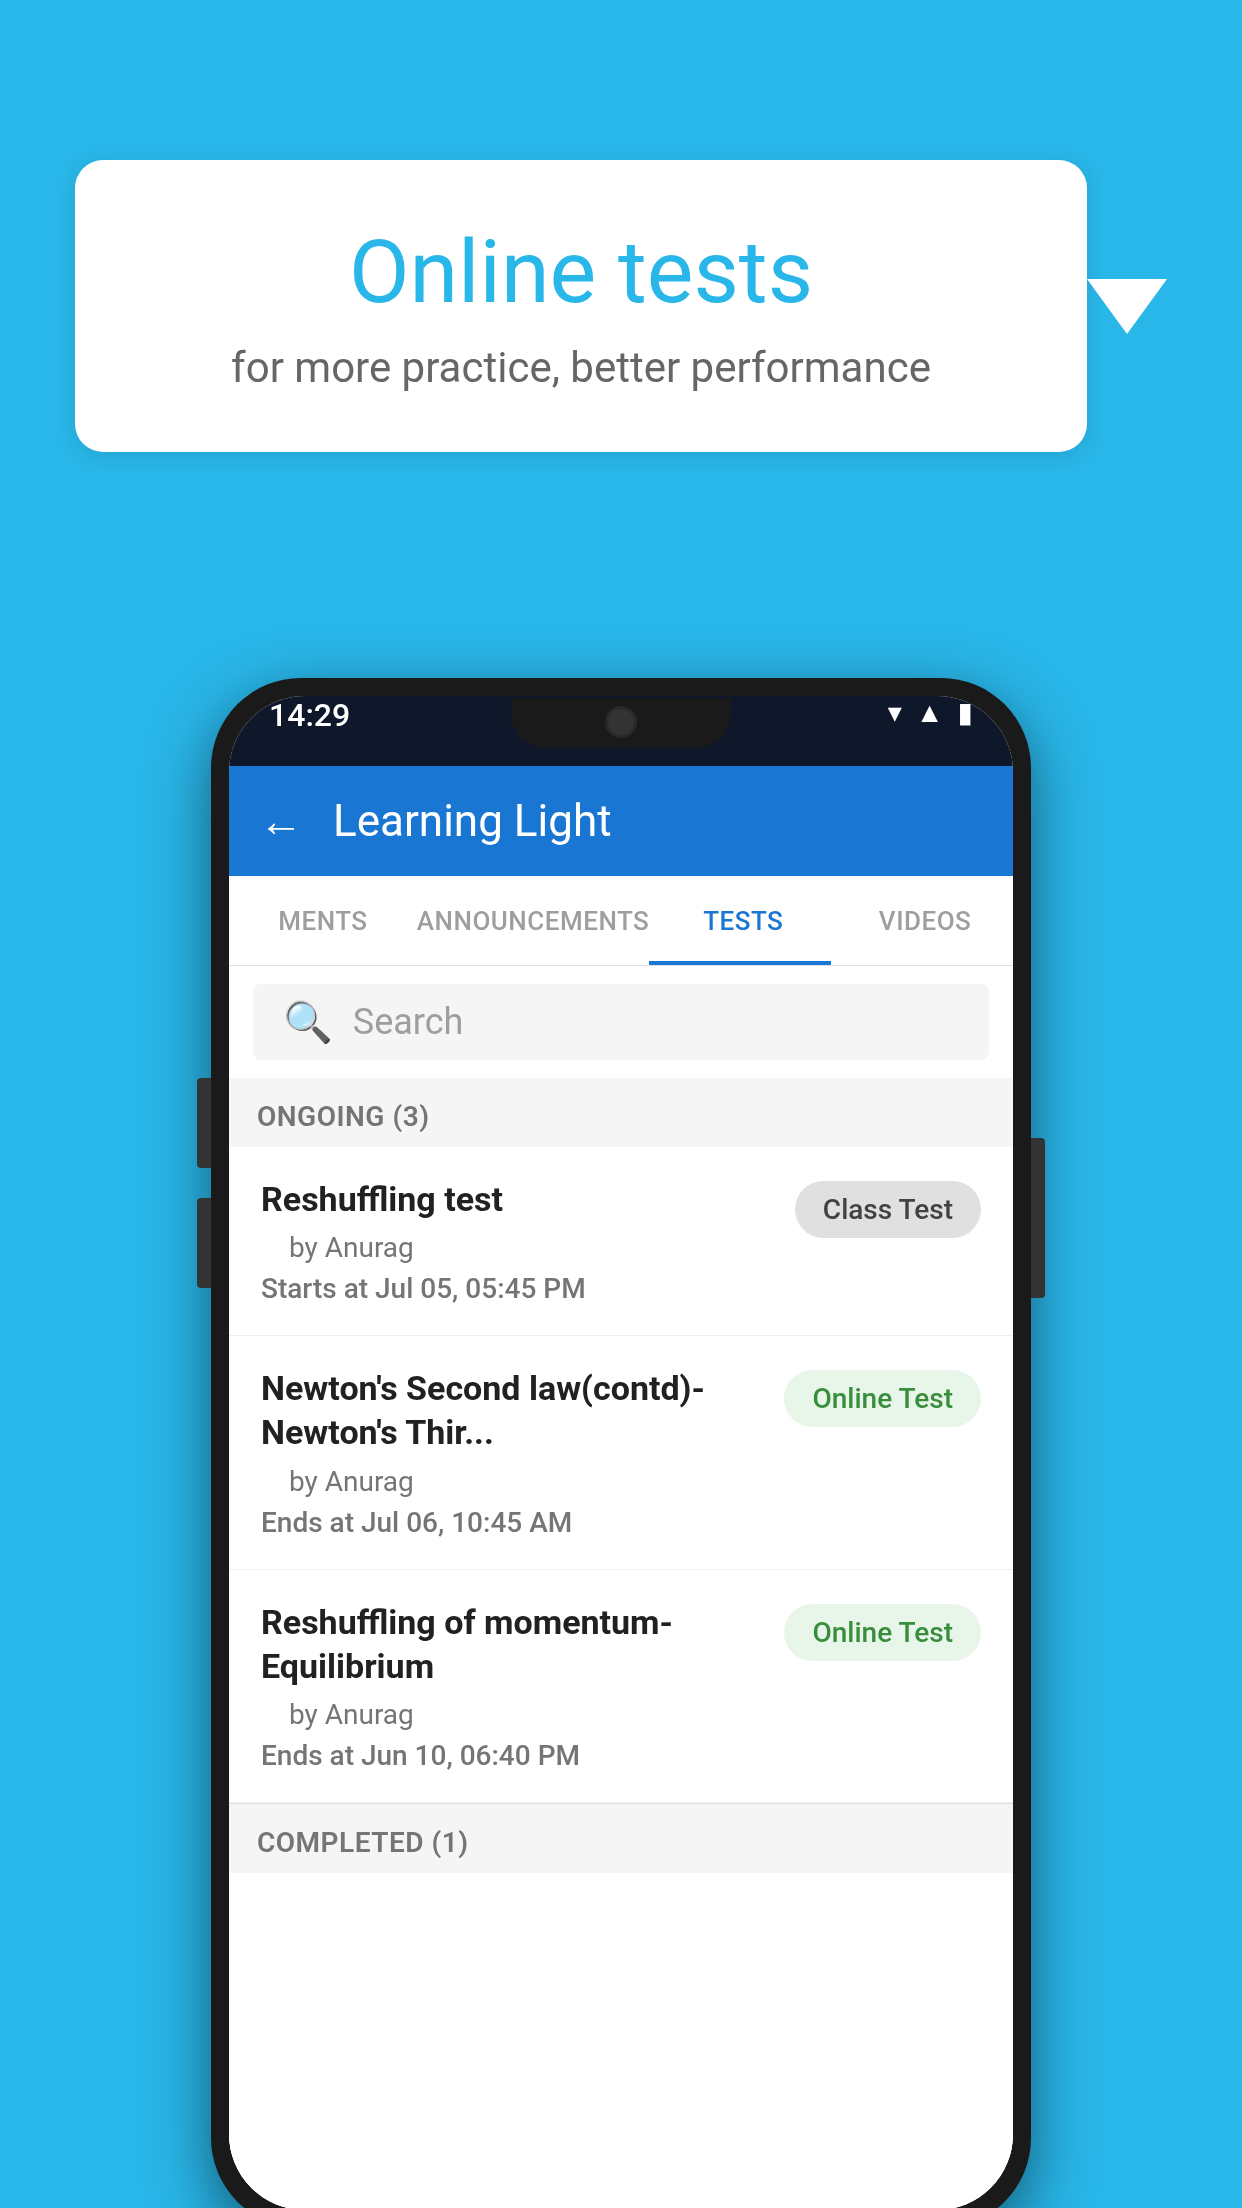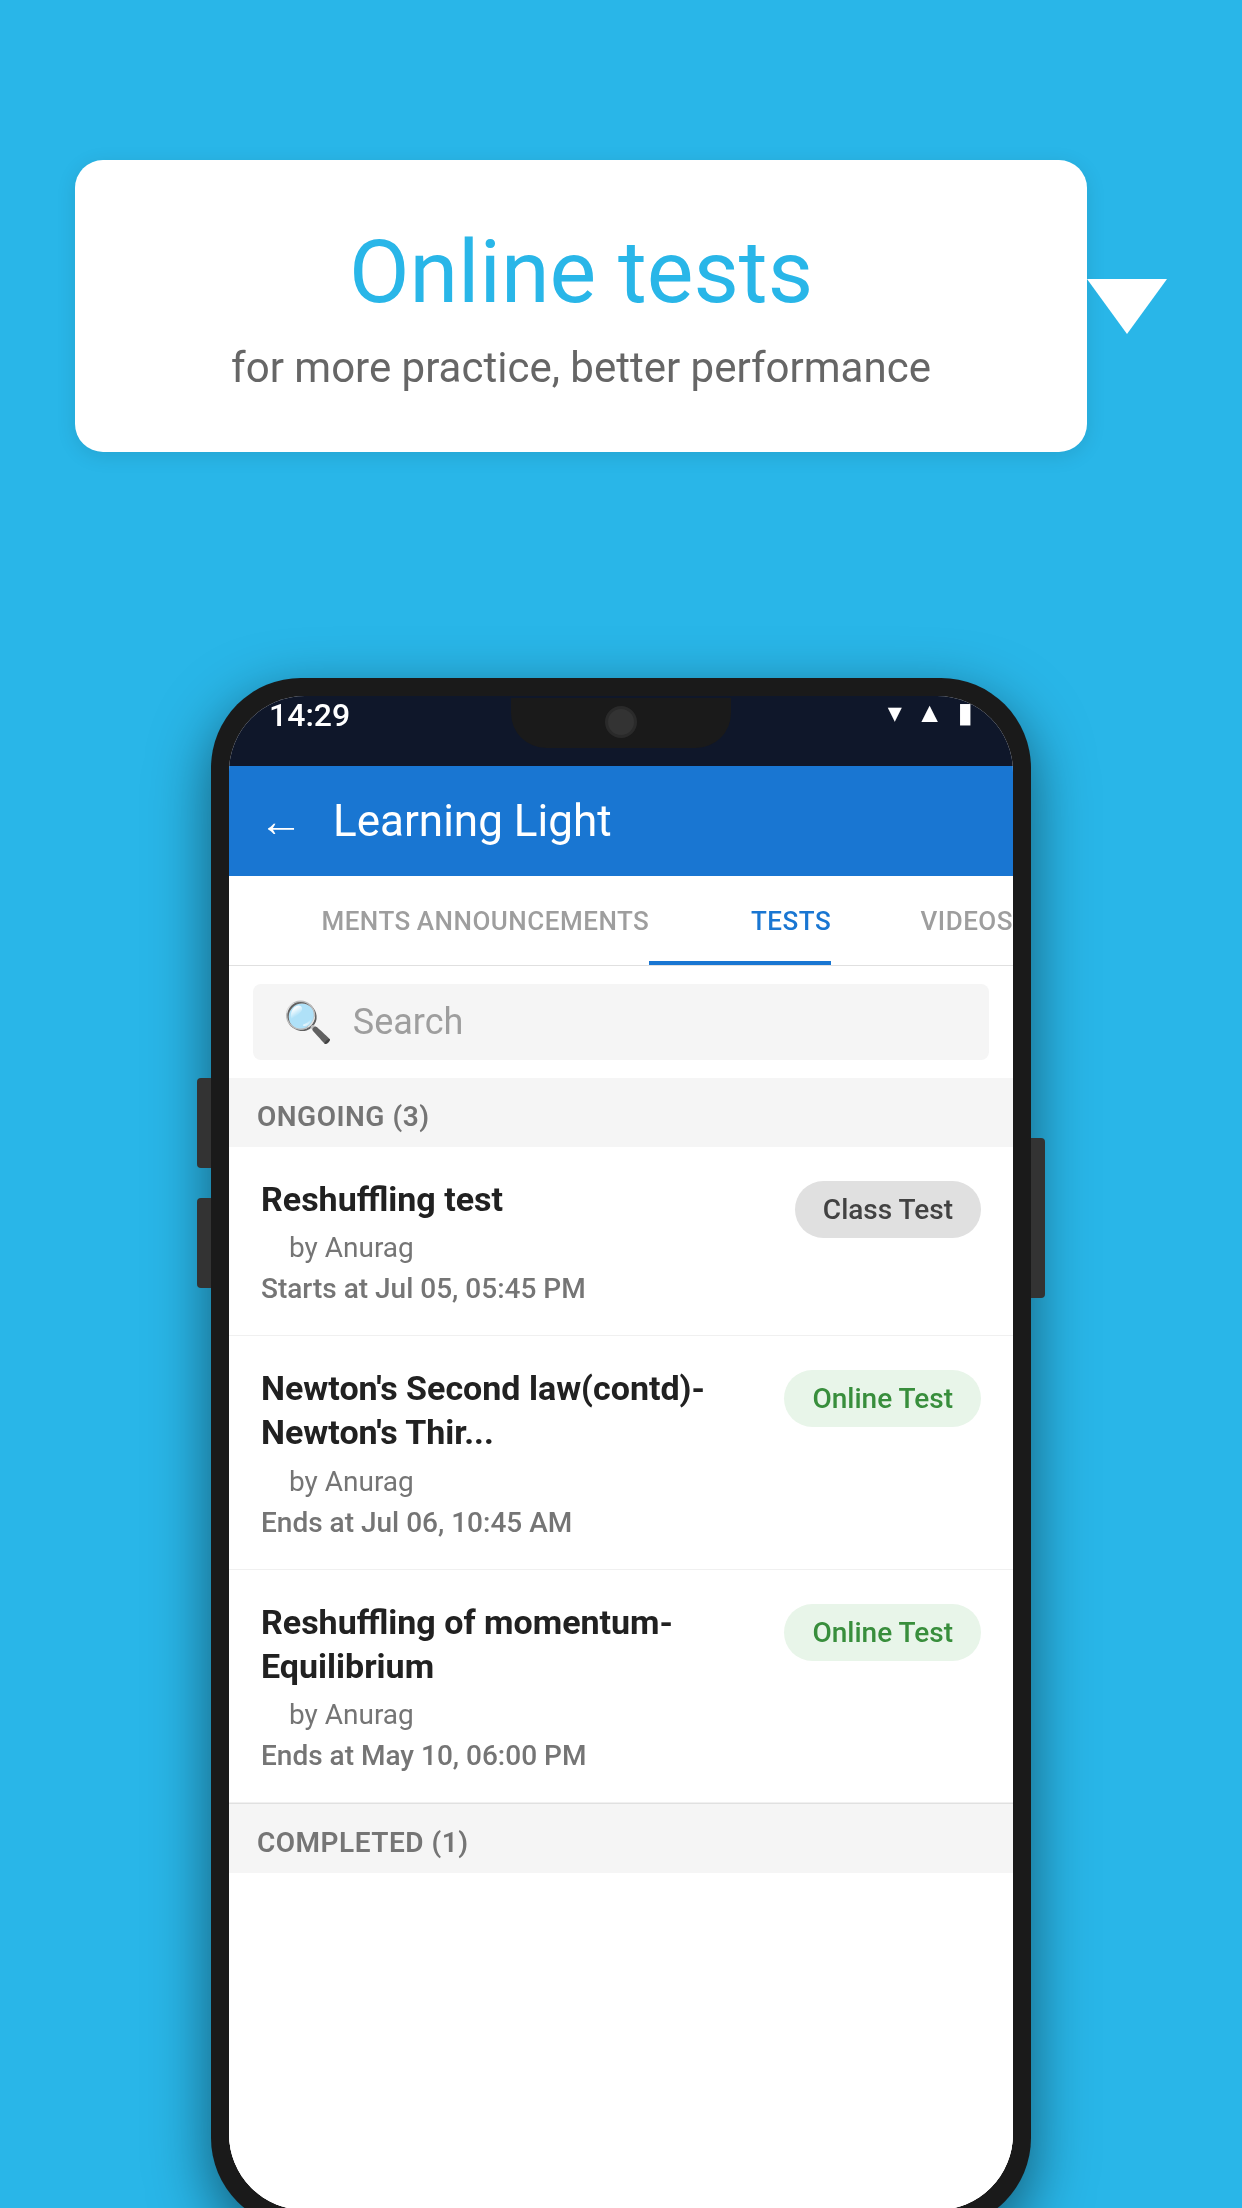--- a/index.html
+++ b/index.html
@@ -164,21 +164,21 @@
       height: 90px;
       display: flex;
       align-items: stretch;
       border-bottom: 1px solid #e0e0e0;
       flex-shrink: 0;
     }
 
     .tab-item {
       display: flex;
       align-items: center;
-      justify-content: flex-end;
+      justify-content: center;
       flex: 1;
       font-size: 26px;
       font-weight: 500;
       color: #9e9e9e;
       letter-spacing: 0.5px;
       cursor: pointer;
       position: relative;
       text-transform: uppercase;
       padding-left: 6px;
     }
@@ -434,21 +434,21 @@
             </div>
           </div>
           <div class="test-badge badge-online">Online Test</div>
         </div>
 
         <div class="test-item">
           <div class="test-info">
             <div class="test-name">Reshuffling of momentum-Equilibrium</div>
             <div class="test-author">by Anurag</div>
             <div class="test-time">
-              <span>Ends at</span>&nbsp;<span>May 10, 06:00 PM</span>
+              <span>Ends at</span>&nbsp;<span>Jun 10, 06:40 PM</span>
             </div>
           </div>
           <div class="test-badge badge-online">Online Test</div>
         </div>
 
         <div class="completed-section">COMPLETED (1)</div>
 
       </div>
     </div>
   </div>

